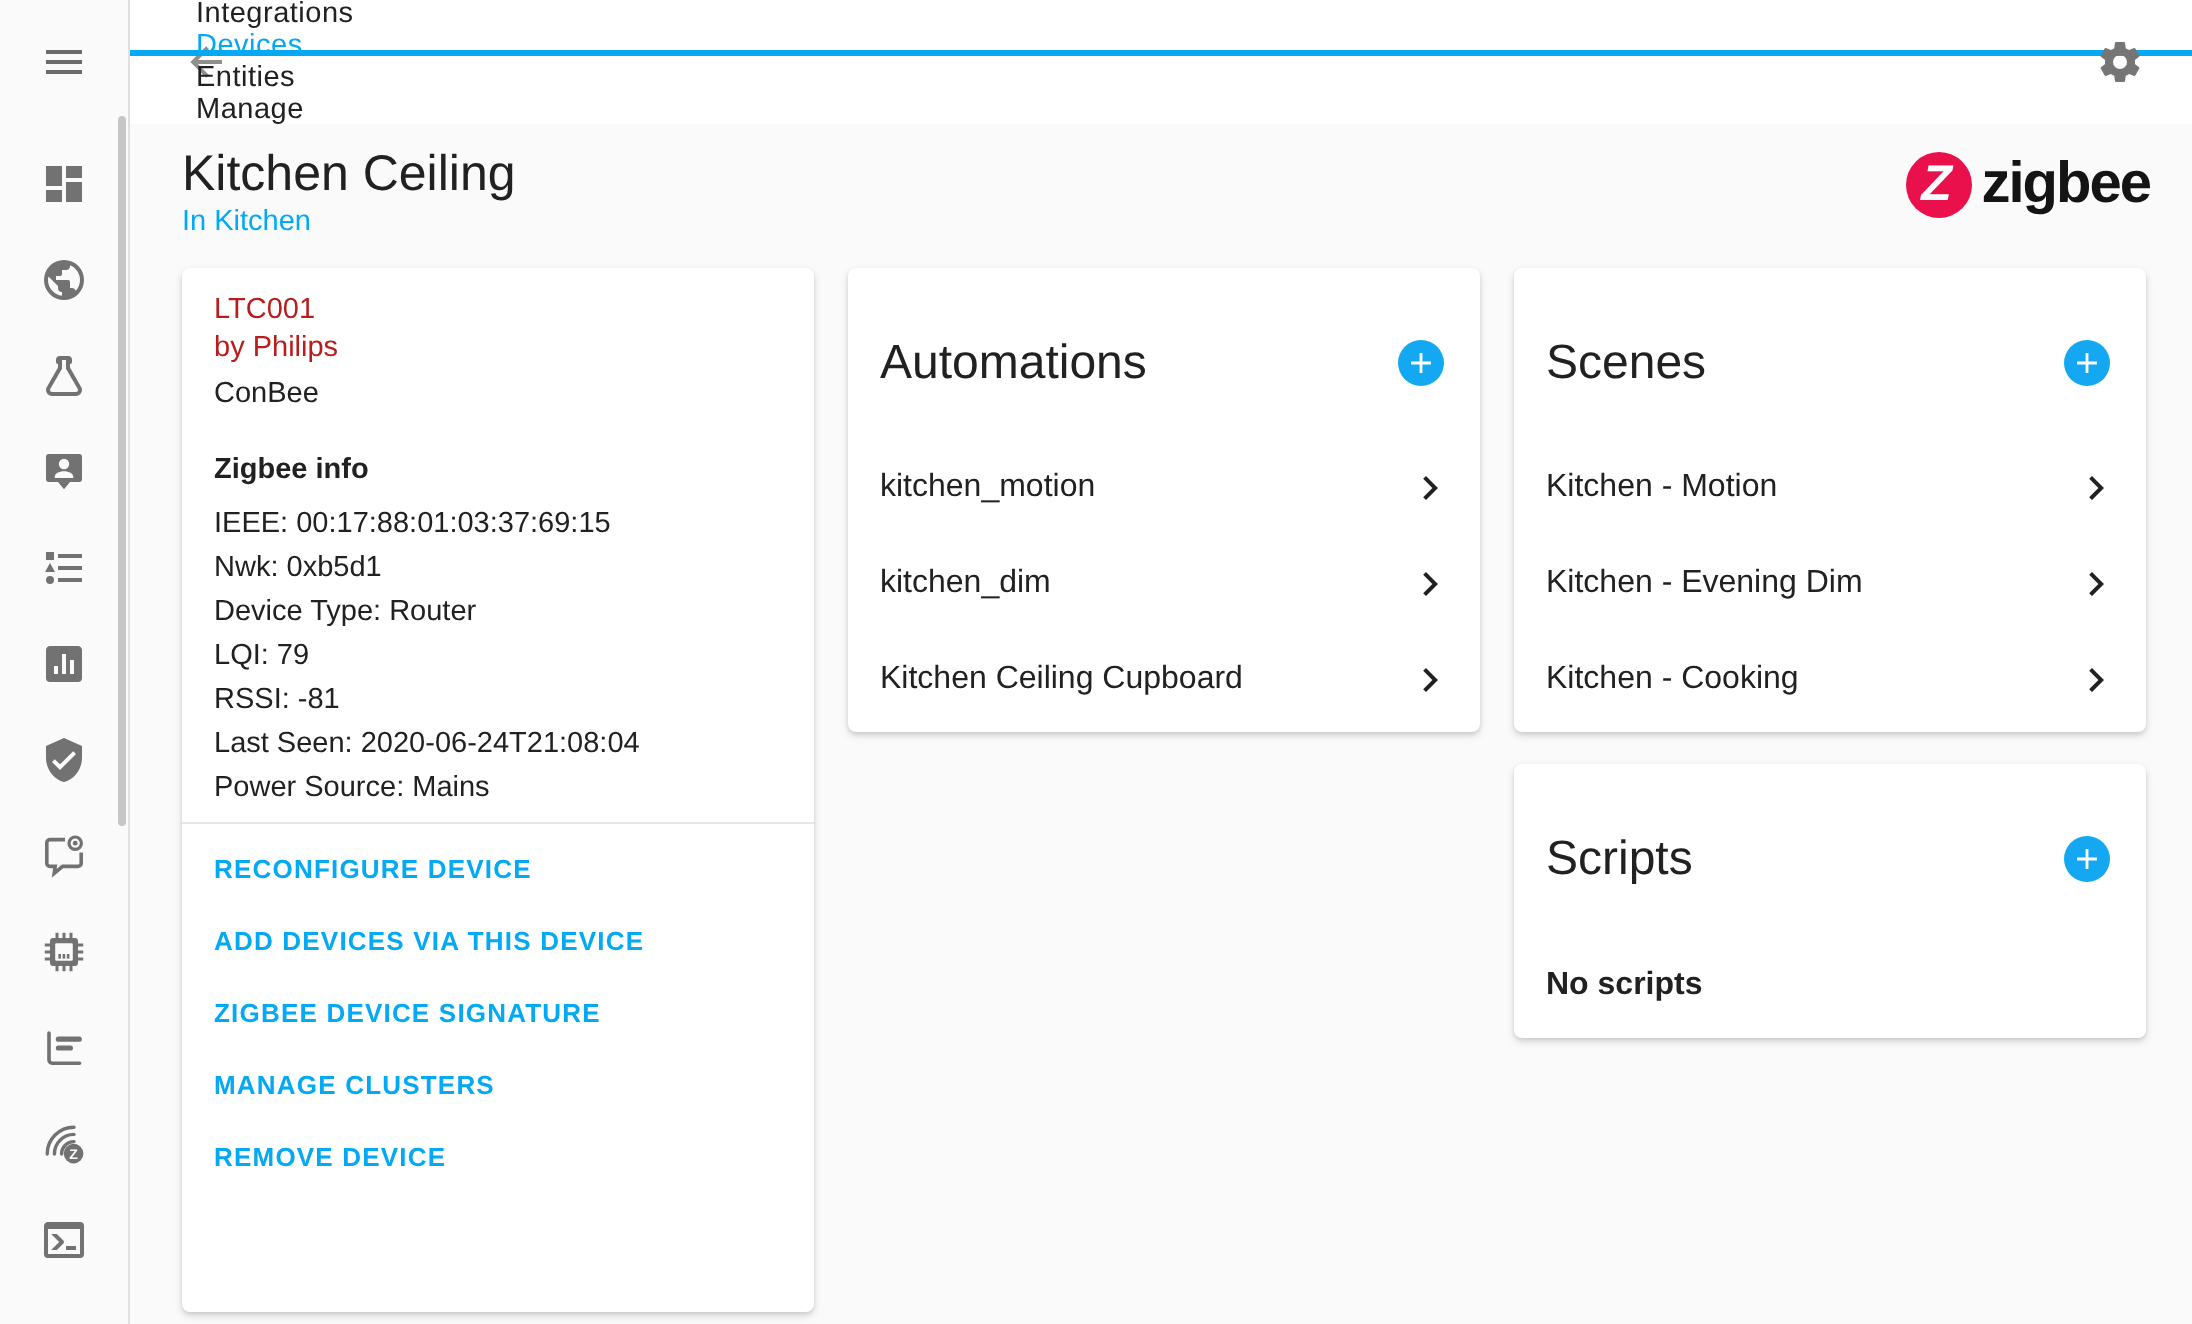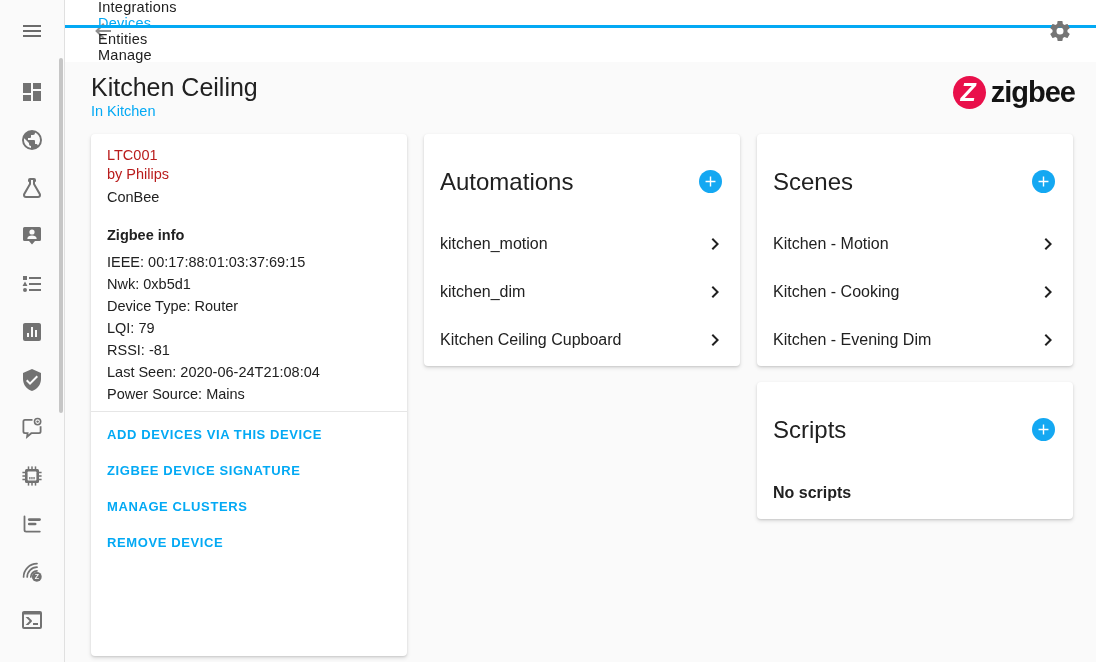--- a/index.html
+++ b/index.html
@@ -219,20 +219,21 @@
           <div>IEEE: 00:17:88:01:03:37:69:15</div>
           <div>Nwk: 0xb5d1</div>
           <div>Device Type: Router</div>
           <div>LQI: 79</div>
           <div>RSSI: -81</div>
           <div>Last Seen: 2020-06-24T21:08:04</div>
           <div>Power Source: Mains</div>
         </div>
         <div class="dc-divider"></div>
         <div class="dc-actions">
+          <div class="action-btn">Reconfigure Device</div>
           <div class="action-btn">Add Devices Via This Device</div>
           <div class="action-btn">Zigbee Device Signature</div>
           <div class="action-btn">Manage Clusters</div>
           <div class="action-btn">Remove Device</div>
         </div>
       </section>
     </div>
 
     <div class="col">
       <section class="card list-card">
@@ -278,27 +279,27 @@
           </div>
         </div>
         <div class="lc-list">
           <div class="lc-item">
             <span>Kitchen - Motion</span>
             <svg viewBox="0 0 24 24" width="24" height="24">
                 <path fill="#212121" d="M8.59,16.58L13.17,12L8.59,7.41L10,6L16,12L10,18L8.59,16.58Z"></path>
               </svg>
           </div>
           <div class="lc-item">
+            <span>Kitchen - Evening Dim</span>
+            <svg viewBox="0 0 24 24" width="24" height="24">
+                <path fill="#212121" d="M8.59,16.58L13.17,12L8.59,7.41L10,6L16,12L10,18L8.59,16.58Z"></path>
+              </svg>
+          </div>
+          <div class="lc-item">
             <span>Kitchen - Cooking</span>
-            <svg viewBox="0 0 24 24" width="24" height="24">
-                <path fill="#212121" d="M8.59,16.58L13.17,12L8.59,7.41L10,6L16,12L10,18L8.59,16.58Z"></path>
-              </svg>
-          </div>
-          <div class="lc-item">
-            <span>Kitchen - Evening Dim</span>
             <svg viewBox="0 0 24 24" width="24" height="24">
                 <path fill="#212121" d="M8.59,16.58L13.17,12L8.59,7.41L10,6L16,12L10,18L8.59,16.58Z"></path>
               </svg>
           </div>
         </div>
       </section>
 
       <section class="card scripts-card">
         <div class="lc-header">
           <div class="lc-title">Scripts</div>

